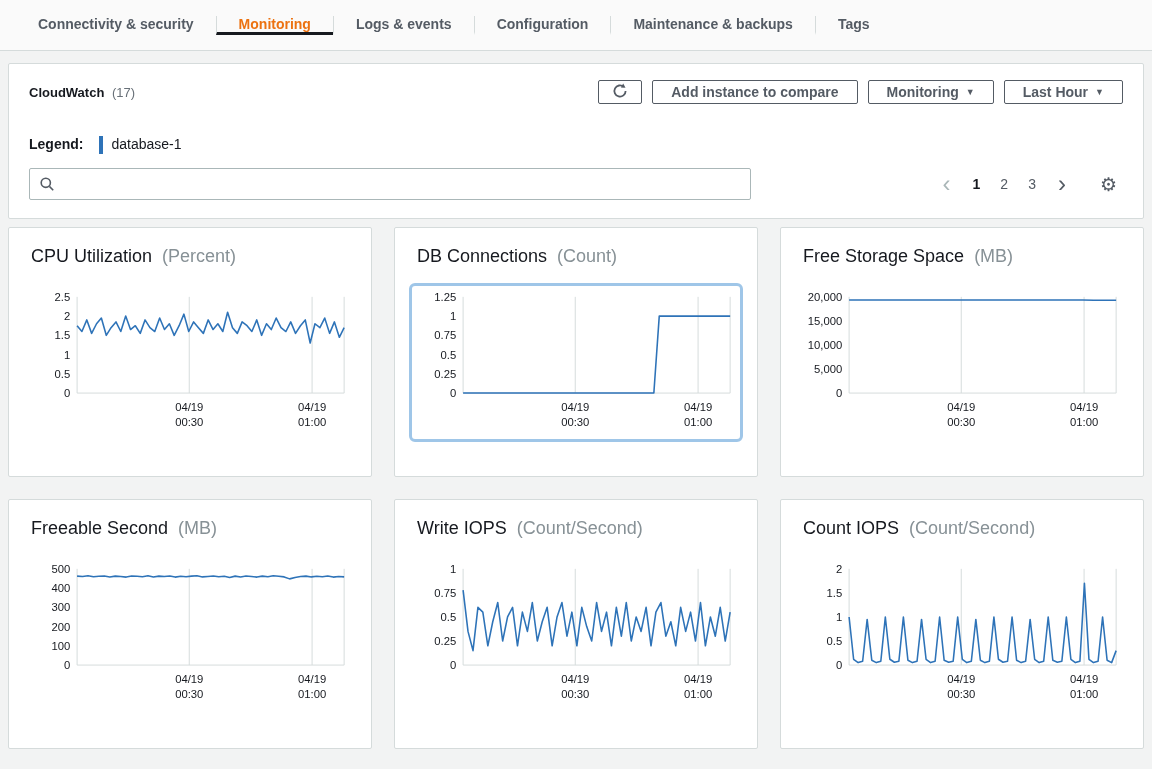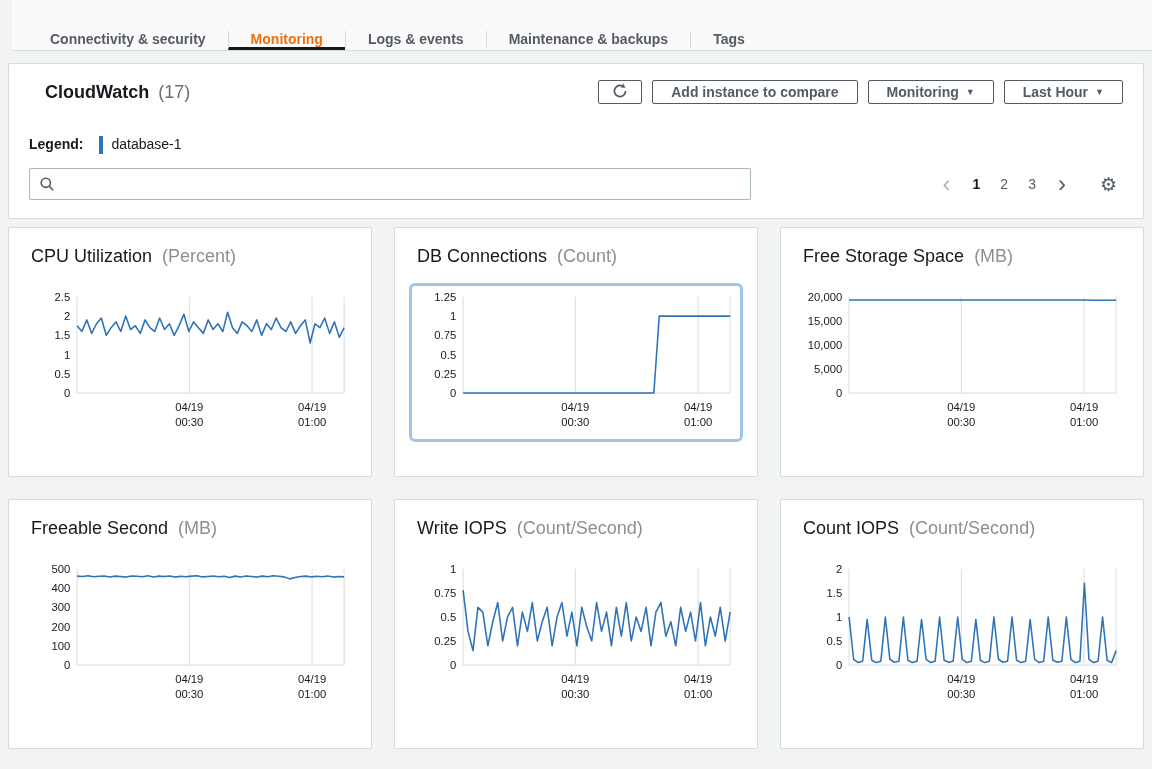--- a/index.html
+++ b/index.html
@@ -7,26 +7,25 @@
     margin: 0;
     width: 1152px;
     min-height: 769px;
     background: #f2f3f3;
     font-family: "Liberation Sans", sans-serif;
     color: #16191f;
   }
   
   .tabbar {
     display: flex;
-    align-items: flex-end;
+    align-items: center;
     height: 51px;
     background: #fafafa;
     border-bottom: 1px solid #d5dbdb;
     padding-left: 16px;
-    margin-left: 12px;
   }
   .tab {
     display: flex;
     align-items: center;
     padding: 0 22px;
     font-size: 14px;
     font-weight: 700;
     color: #545b64;
     cursor: pointer;
     border-bottom: 3px solid transparent;
@@ -37,21 +36,21 @@
 
   
   .panel {
     margin: 12px 8px 0 8px;
     background: #fff;
     border: 1px solid #d5dbdb;
     border-radius: 2px;
     padding: 16px 20px 18px 20px;
   }
   .panel-row1 { display: flex; justify-content: space-between; align-items: center; }
-  .panel-title { font-size: 18px; margin-left: 16px; }
+  .panel-title { font-size: 13px; }
   .panel-title .bold { font-weight: 700; }
   .panel-title .count { color: #687078; margin-left: 4px; }
   .actions { display: flex; gap: 10px; align-items: center; }
   .btn {
     height: 24px;
     display: inline-flex;
     align-items: center;
     gap: 7px;
     padding: 0 18px;
     background: #fff;
@@ -120,20 +119,21 @@
   .chart-box svg { width: 100%; display: block; }
   svg text { font-family: "Liberation Sans", sans-serif; }
 </style>
 </head>
 <body>
 
 <div class="tabbar">
   <div class="tab">Connectivity &amp; security</div>
   <div class="tab active">Monitoring</div>
   <div class="tab">Logs &amp; events</div>
+  <div class="tab">Configuration</div>
   <div class="tab">Maintenance &amp; backups</div>
   <div class="tab">Tags</div>
 </div>
 
 <div class="panel">
   <div class="panel-row1">
     <div class="panel-title">
       <span class="bold">CloudWatch</span>
       <span class="count">(17)</span>
     </div>

